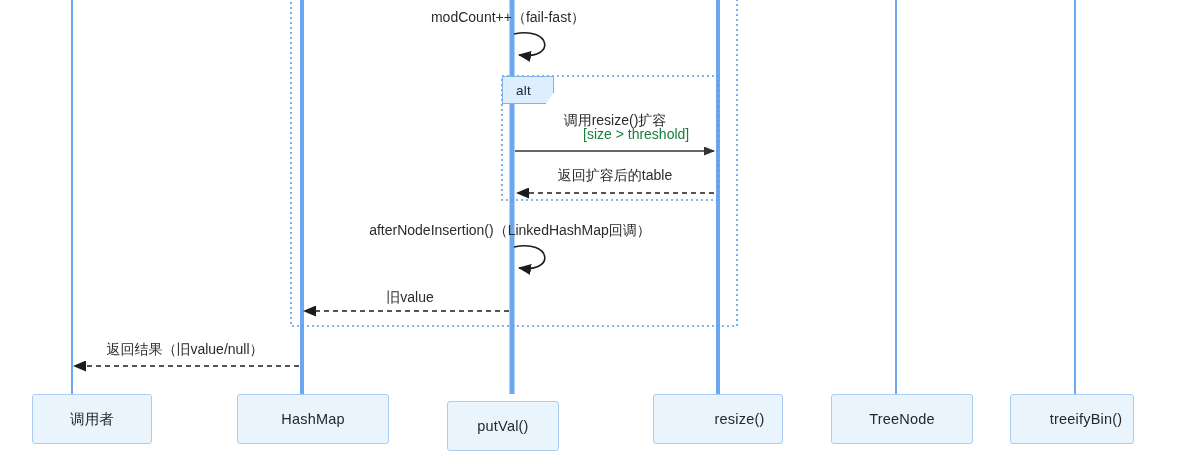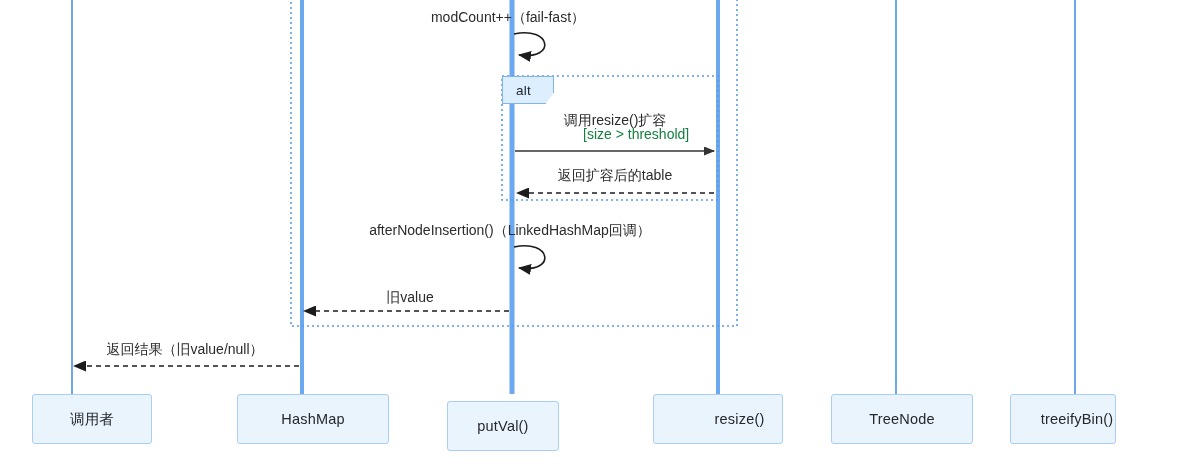--- a/index.html
+++ b/index.html
@@ -143,15 +143,15 @@
   <div class="lifebox" style="left:12px;top:394px;width:120px;margin-left:20px;">调用者</div>
 
   <div class="lifebox" style="left:237px;top:394px;width:152px;text-align:center;">HashMap</div>
 
   <div class="lifebox" style="left:447px;top:401px;width:112px;">putVal()</div>
 
   <div class="lifebox" style="left:653px;top:394px;width:130px;padding-left:43px;">resize()</div>
 
   <div class="lifebox" style="left:831px;top:394px;width:142px;">TreeNode</div>
 
-  <div class="lifebox" style="left:1010px;top:394px;width:106px;padding-left:28px;">treeifyBin()</div>
+  <div class="lifebox" style="left:1010px;top:394px;width:124px;padding-left:28px;">treeifyBin()</div>
 
 </div>
 
 </body></html>

